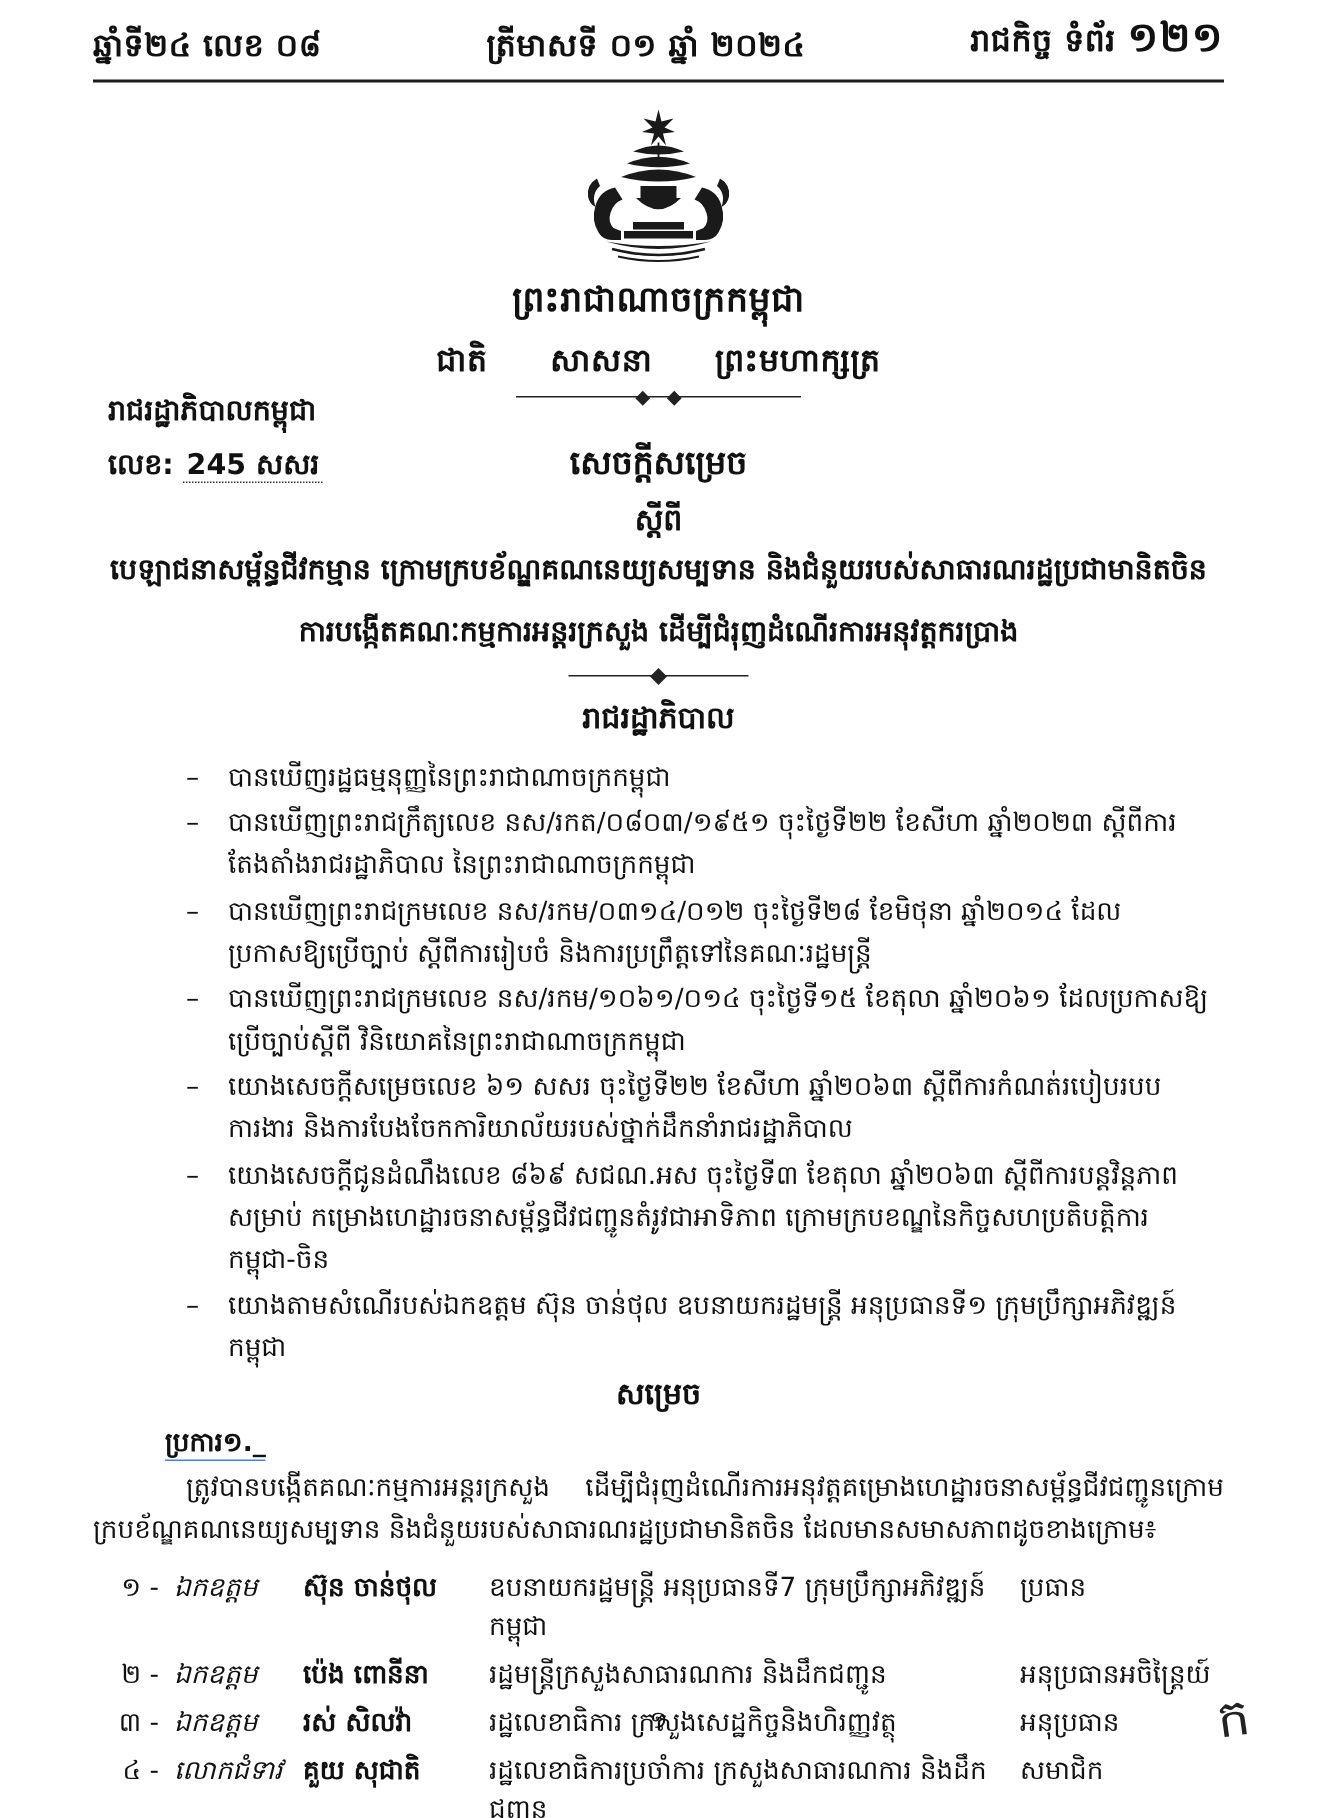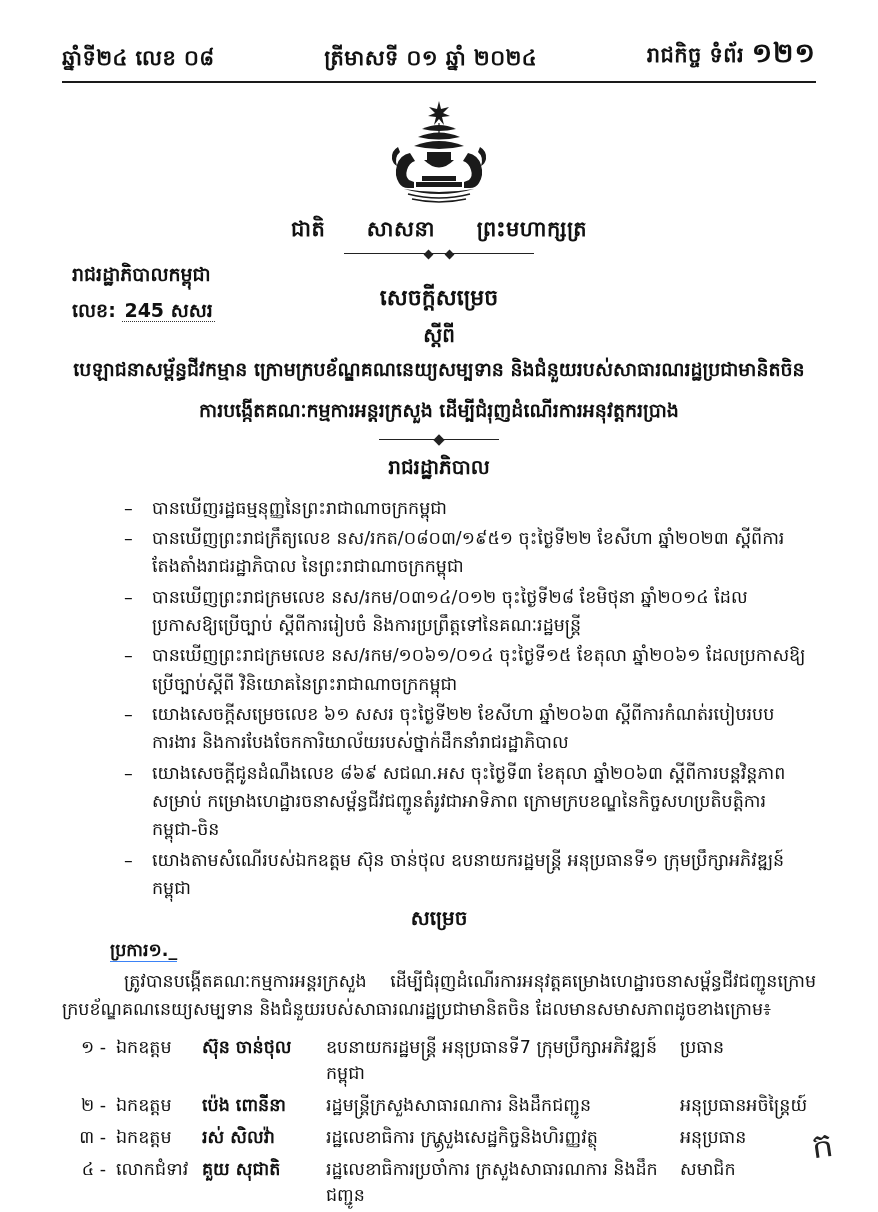--- a/index.html
+++ b/index.html
@@ -21,21 +21,21 @@
     height: 1212px;
     box-sizing: border-box;
     padding: 0 62px;
   }
 
   
   .header {
     display: flex;
     align-items: flex-end;
     justify-content: space-between;
-    padding-top: 36px;
+    padding-top: 8px;
     font-size: 21px;
     font-weight: bold;
     letter-spacing: 0.4px;
   }
   .header .hdr-left { flex: 0 0 auto; }
   .header .hdr-mid { flex: 1 1 auto; text-align: center; }
   .header .hdr-right { flex: 0 0 auto; }
   .header .page-no {
     font-size: 27px;
     font-weight: bold;
@@ -204,21 +204,21 @@
     margin-top: 10px;
     font-size: 17.5px;
     width: 100%;
     border-collapse: collapse;
   }
   .members td {
     padding: 3px 0;
     vertical-align: top;
   }
   .m-no { width: 44px; text-align: right; padding-right: 10px !important; }
-  .m-hon { width: 86px; }
+  .m-hon { width: 86px; font-style: italic; }
   .m-name { width: 124px; font-weight: bold; }
   .m-role { }
   .m-pos { width: 136px; text-align: left; padding-left: 10px !important; }
 
   
   .footer-num {
     position: absolute;
     bottom: 52px;
     left: 0; right: 0;
     text-align: center;
@@ -273,20 +273,21 @@
           <path d="M116 50 q7 4 6 12 q-1 5 -5 7 q3 -9 -3 -14 Z" fill="#1a1a1a" stroke="none"></path>
 
           <path d="M40 92 q35 10 70 0 q-35 6 -70 0 Z" fill="#1a1a1a" stroke="none"></path>
           <path d="M44 97 q31 8 62 0" stroke="#1a1a1a" stroke-width="1.6" fill="none"></path>
           <path d="M48 102 q27 6 54 0" stroke="#1a1a1a" stroke-width="1.3" fill="none"></path>
         </g>
       </svg>
     </div>
   </div>
 
+  <div class="kingdom">ព្រះរាជាណាចក្រកម្ពុជា</div>
   <div class="motto">
     <span>ជាតិ</span>
     <span class="sp"></span>
     <span>សាសនា</span>
     <span class="sp"></span>
     <span>ព្រះមហាក្សត្រ</span>
   </div>
   <div class="motto-rule"></div>
 
   <div class="govblock">

